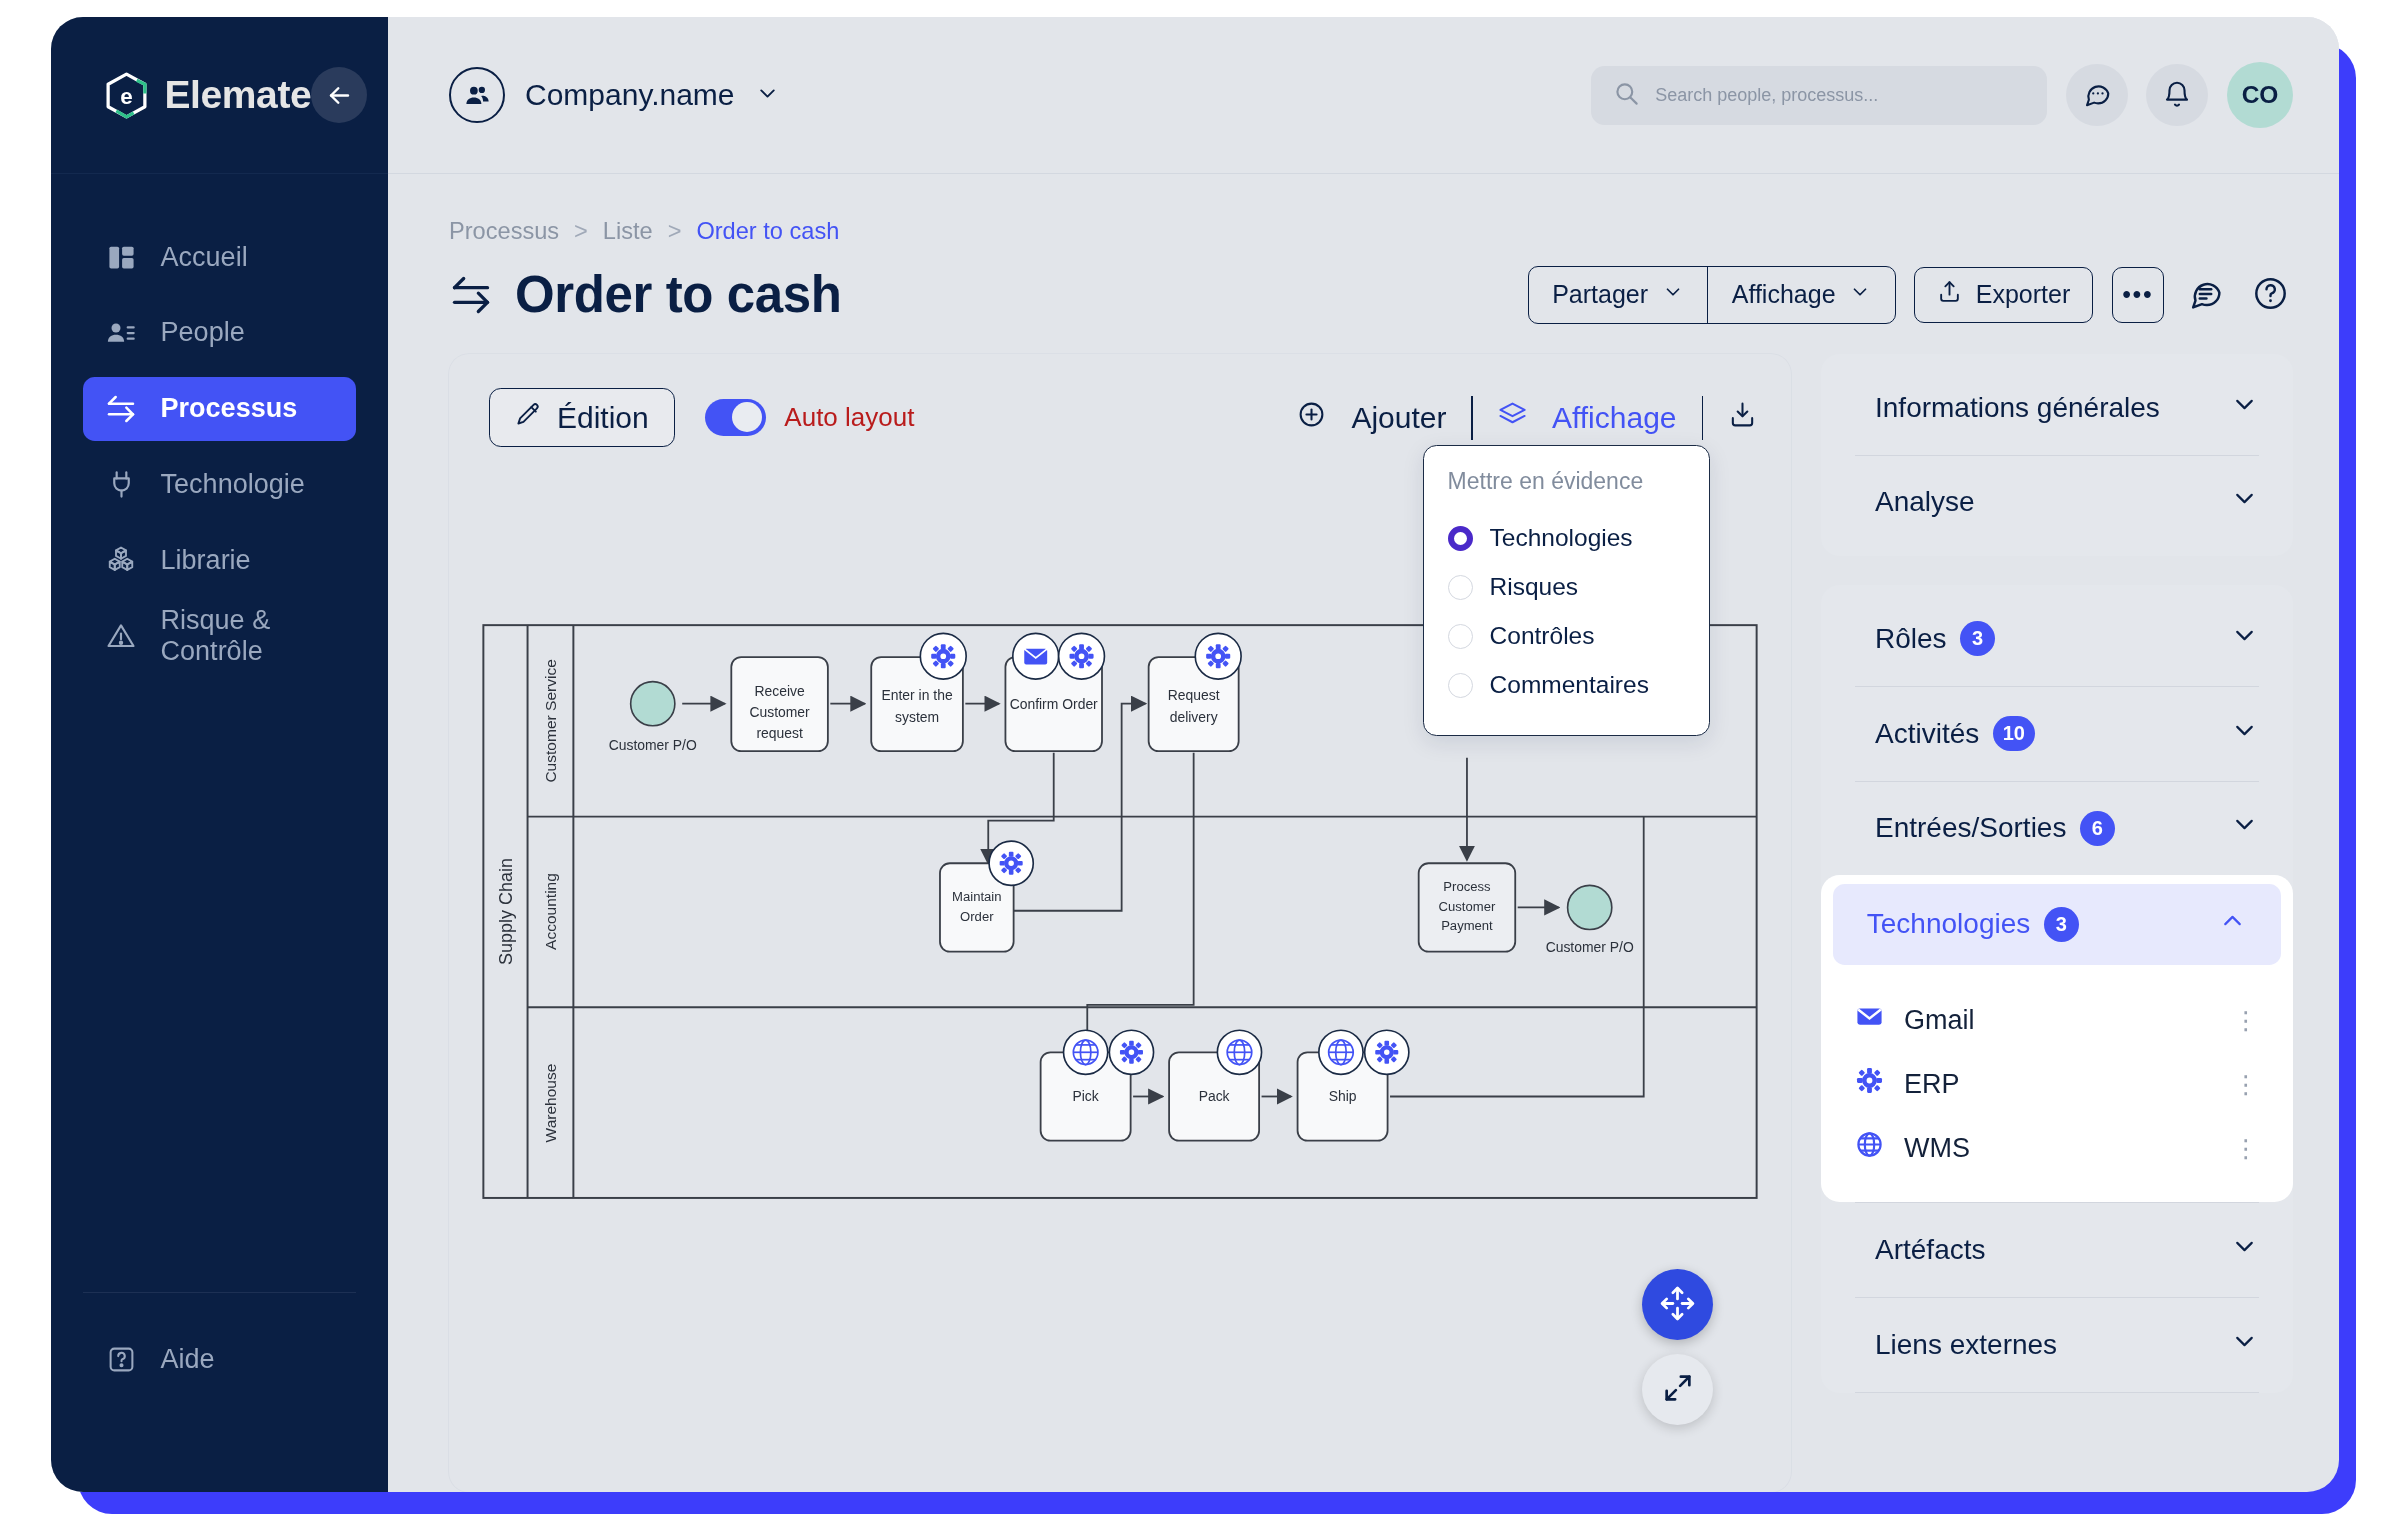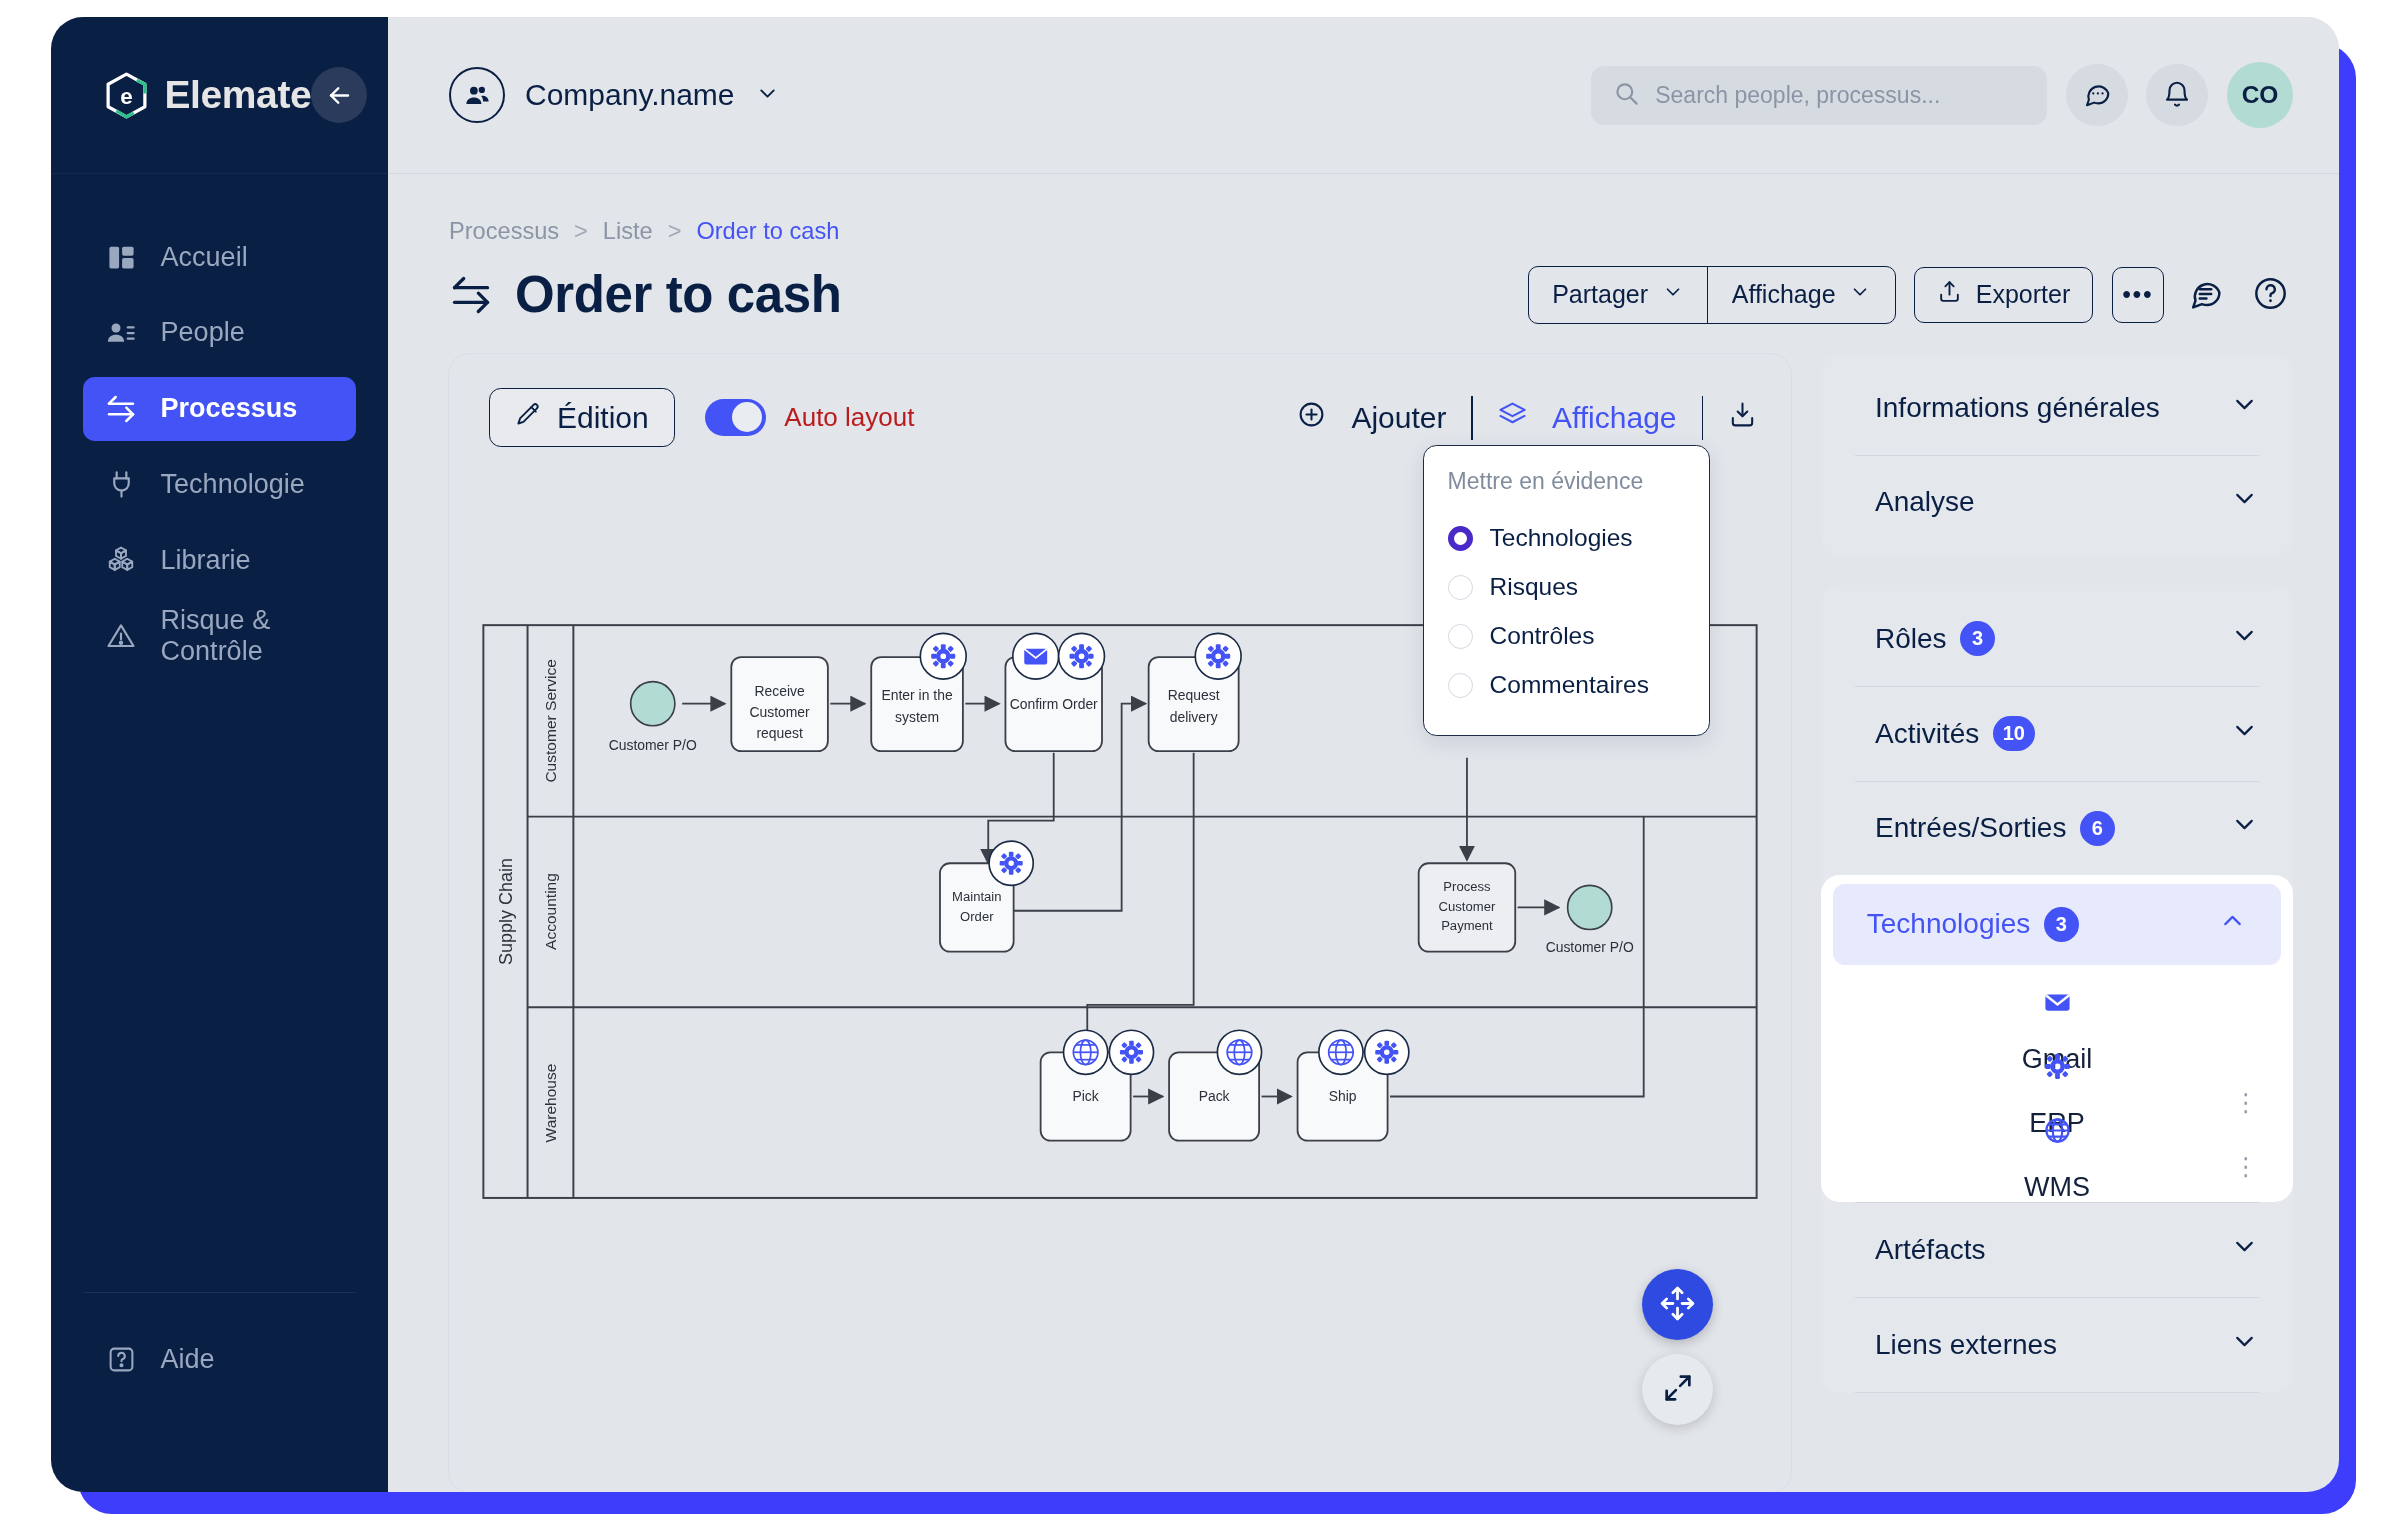--- a/index.html
+++ b/index.html
@@ -83,21 +83,21 @@
   }
   .company-name { font-size: 30px; color: #0a1f44; }
   .topbar-spacer { flex: 1; }
   .search-box {
     width: 456px; height: 59px; background: #d6dae1; border-radius: 13.5px;
     display: flex; align-items: center; gap: 15px; padding: 0 22px;
     cursor: text;
   }
   .search-box input {
     border: none; background: transparent; outline: none;
-    font-family: "Liberation Sans", sans-serif; font-size: 23px; color: #6b7687;
+    font-family: "Liberation Sans", sans-serif; font-size: 18px; color: #6b7687;
     width: 100%;
   }
   .search-box input::placeholder { color: #8b95a5; }
   .round-btn {
     width: 62px; height: 62px; border-radius: 50%;
     background: #d6dae1; display: flex; align-items: center; justify-content: center;
     cursor: pointer; flex-shrink: 0;
   }
   .avatar-btn {
     width: 66px; height: 66px; border-radius: 50%;
@@ -201,21 +201,21 @@
     background: #4353f5; color:#fff; font-size: 20px; font-weight:600;
     display:inline-flex; align-items:center; justify-content:center; margin-left: 13.5px;
   }
   .rail-card.white .rail-row { padding: 0 34px; }
   .rail-row.active {
     background: #e7e9fd; color:#4353f5; border-radius: 11.8px; margin: 8.4px 11.8px; height: 81px;
     padding: 0 22px;
   }
   .tech-item {
     display:flex; align-items:center; gap: 20px; height: 64px; padding: 0 34px; cursor:pointer;
-    font-size: 27px; color:#13213a;flex-direction:column;
+    font-size: 27px; color:#13213a;
   }
   .tech-item .dots { margin-left:auto; color:#98a1b0; font-size: 25px; letter-spacing: 0.8px; line-height: 0.6; text-align:center; }
 </style>
 </head>
 <body>
 
 <div class="page-wrap">
   <div class="shadow-plate"></div>
 
   <div class="app-window">

